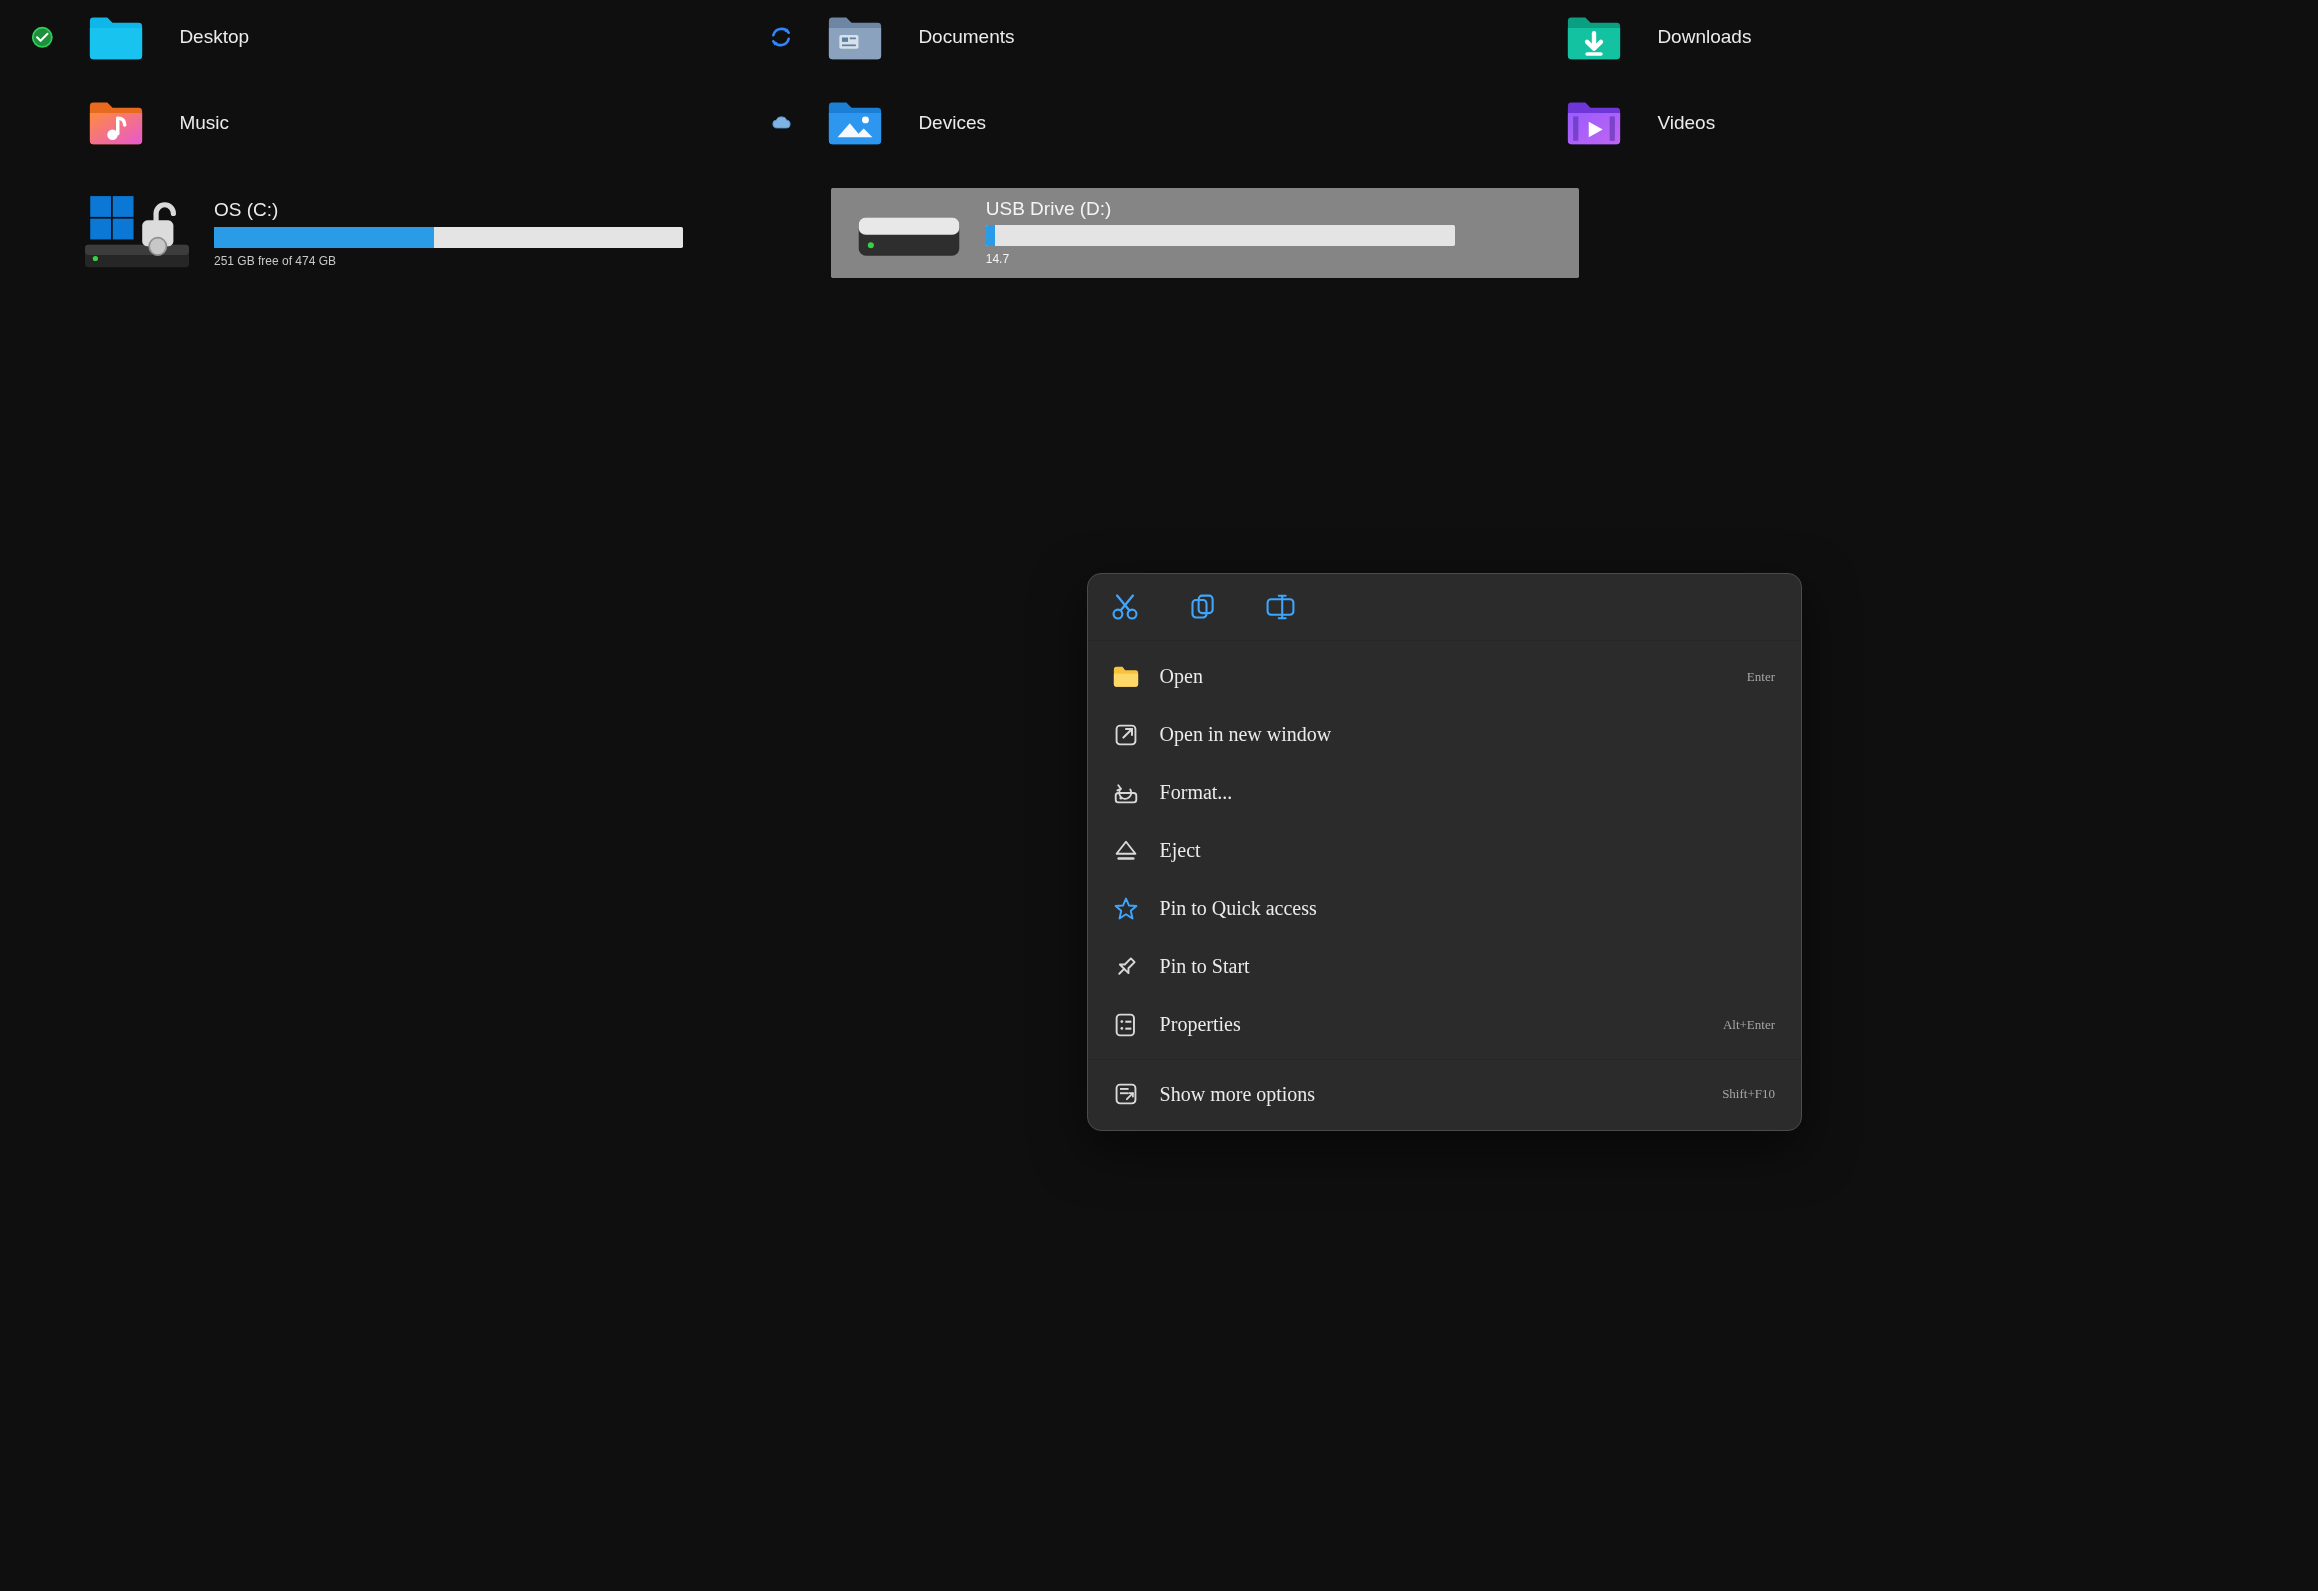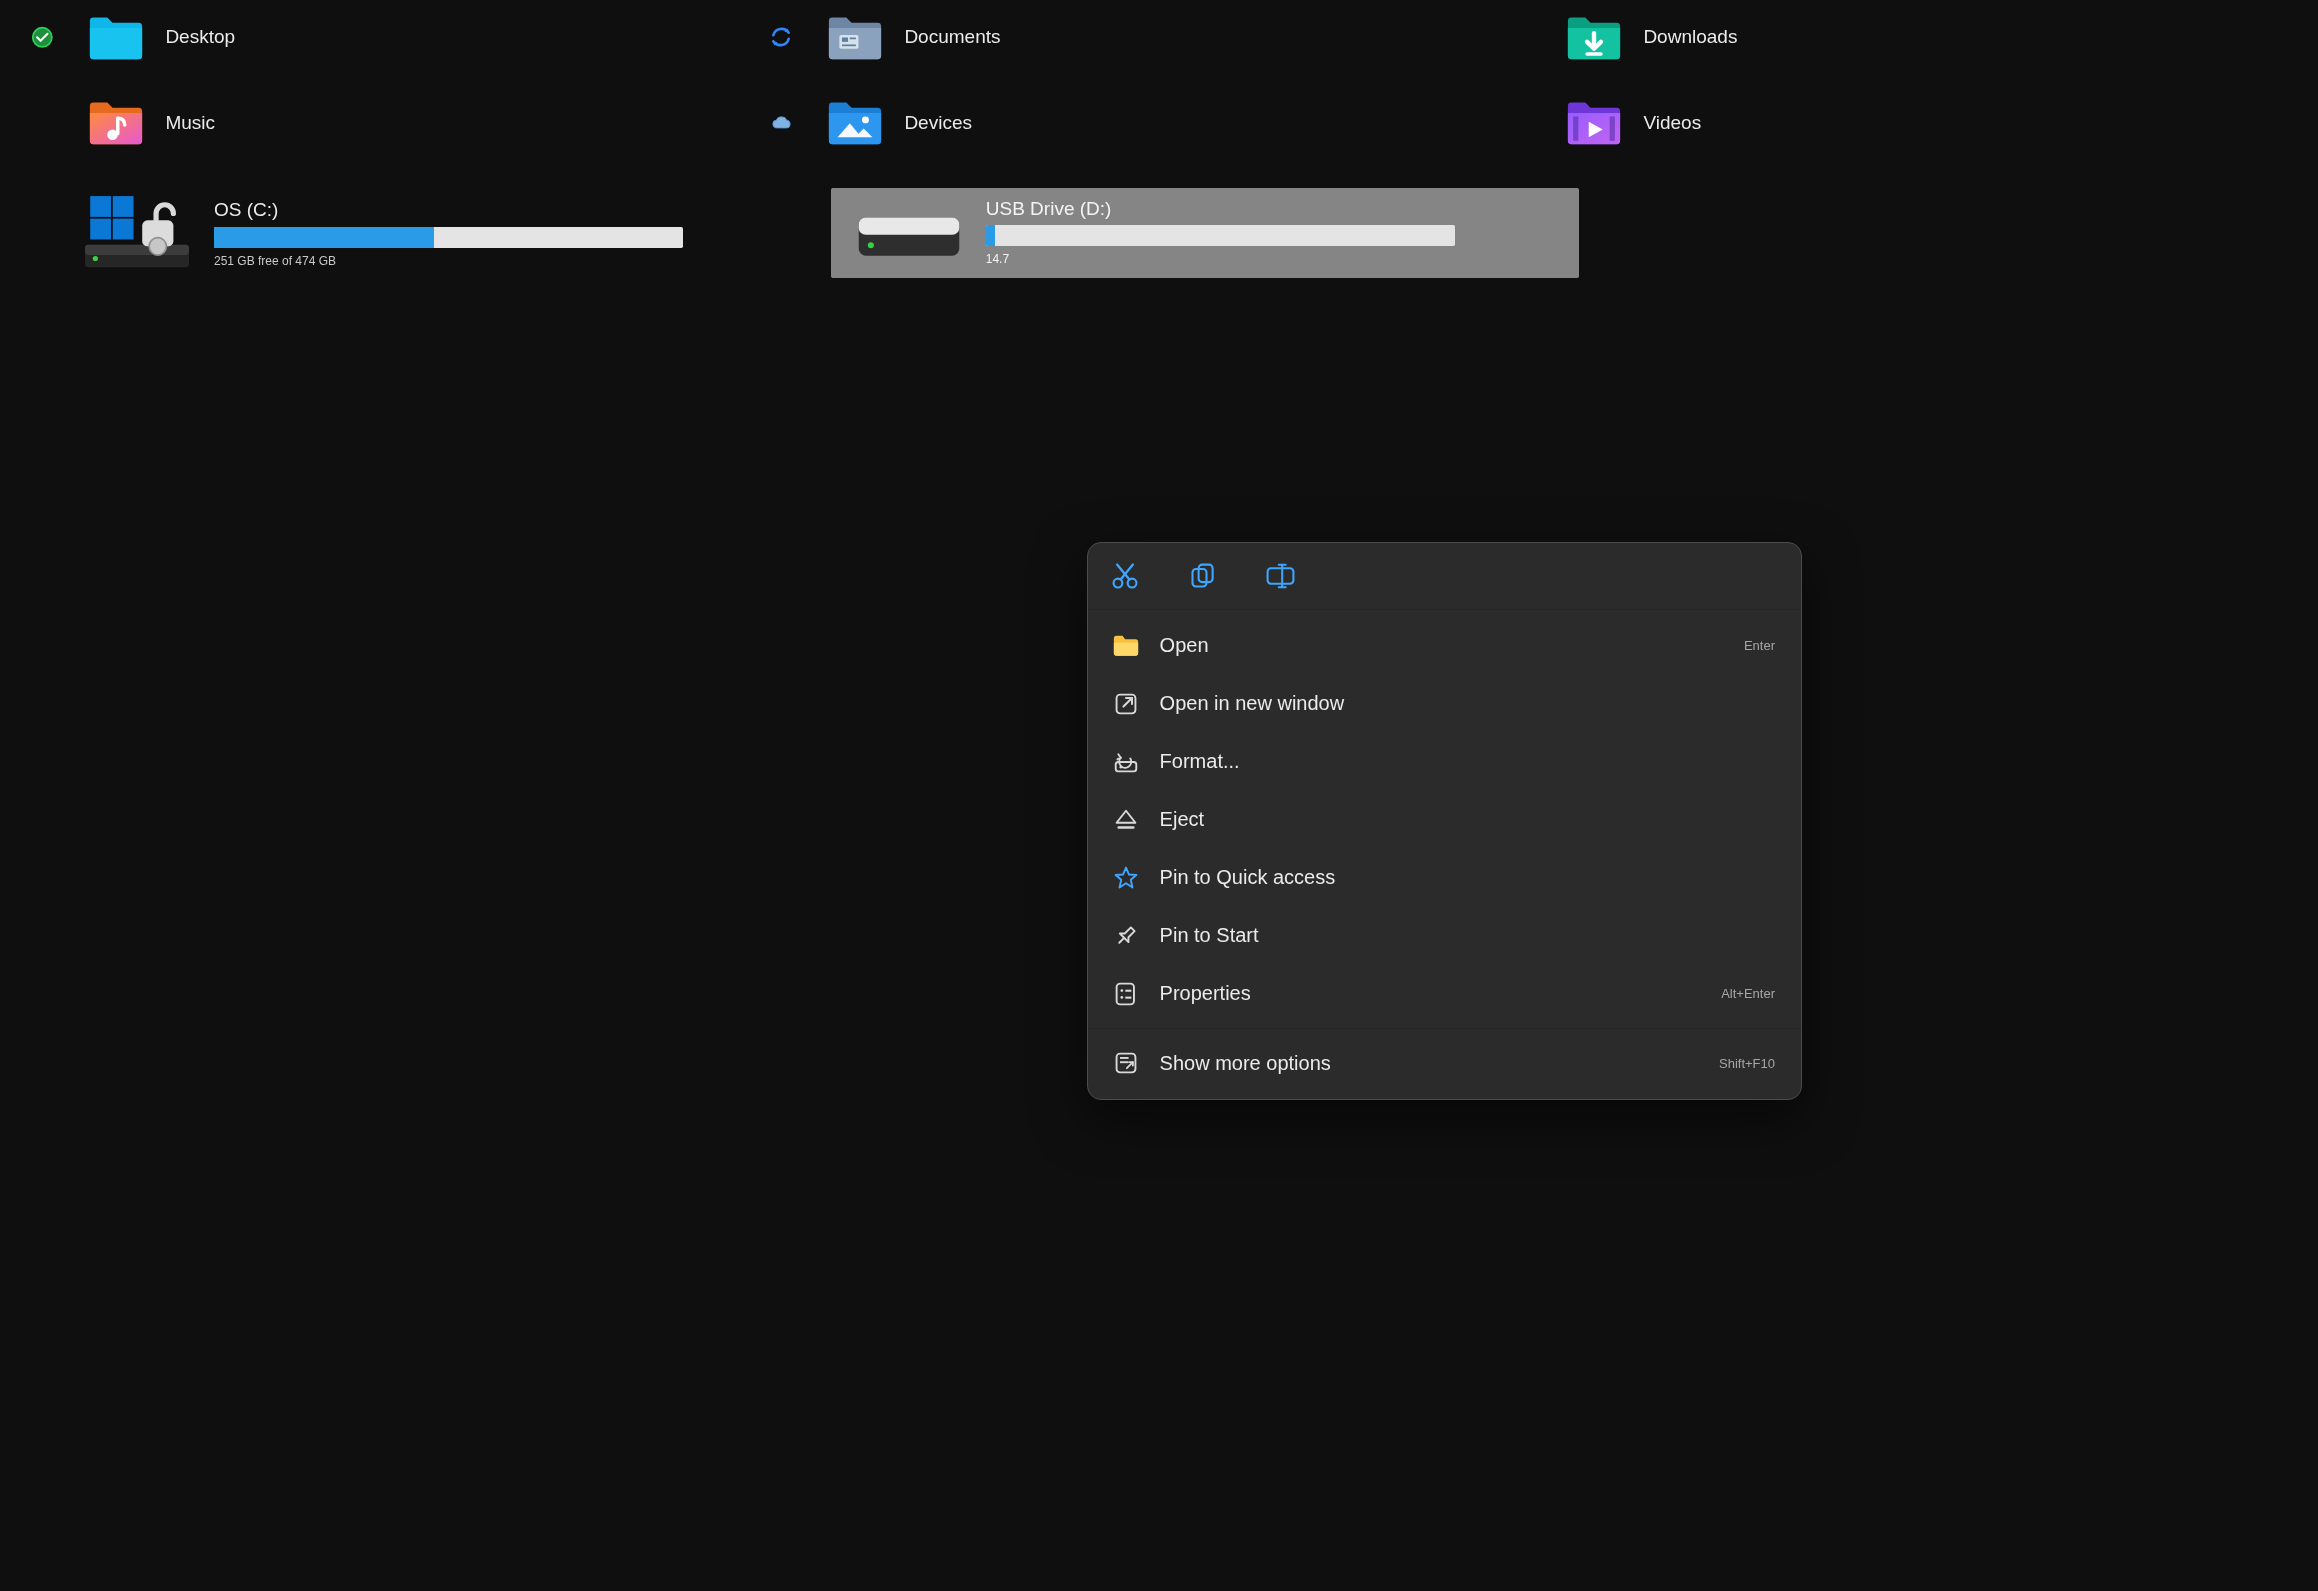--- a/index.html
+++ b/index.html
@@ -28,35 +28,35 @@
   .section-header{display:flex;align-items:center;gap:8.7px;padding:7px 15.6px 7px 15.6px;position:relative;}
   .section-header .rule{flex:1;height:0.9px;background:var(--line);margin-left:19px;}
   .section-header .title{color:var(--txt);font-size:19px;letter-spacing:0.2px;}
   .chevron{width:14px;height:14px;display:inline-block;}
 
   
   .folders-grid{display:grid;grid-template-columns: 739px 739px 739px;row-gap:35px;padding:12px 0 26px 17.4px;}
   .folder-item{display:flex;align-items:center;gap:21px;padding:1.7px 0;}
   .status-slot{width:50px;height:28px;display:flex;align-items:center;justify-content:center;}
   .folder-icon{width:56px;height:47px;display:inline-block;}
-  .folder-name{font-size:19px;color:var(--txt);margin-left:0;}
+  .folder-name{font-size:19px;color:var(--txt);margin-left:14px;}
 
   
   .drives-row{display:flex;gap:21px;padding-left:59px;align-items:flex-start;}
   .drive{width:716px;padding:8.7px 17.4px 12px 17.4px;display:grid;grid-template-columns:122px 1fr;grid-template-rows:auto auto auto;column-gap:15.6px;row-gap:5.2px;border-radius:1.7px;}
   .drive.selected{background:var(--sel-bg);width:713px;}
   .drive .icon-cell{grid-row:1 / span 3;display:flex;align-items:center;justify-content:center;}
   .drive-name{font-size:19px;color:var(--txt);align-self:end;padding-top:1.7px;}
   .drive.selected .drive-name, .drive.selected .drive-sub{color:#f4f4f4;}
   .drive-sub{font-size:12px;color:var(--subtxt);}
   .drive .bar{width:469px;height:21px;background:var(--bar-gray);position:relative;border-radius:1.7px;overflow:hidden;}
   .drive .bar .fill{position:absolute;top:0;left:0;height:100%;background:#2a9be6;}
 
   
-  .ctx{position:absolute;left:1087px;top:542px;width:713px;background:var(--menu-bg);border:0.9px solid var(--menu-border);border-radius:14px;box-shadow:0 17.4px 52px rgba(0,0,0,0.55);overflow:hidden;}
+  .ctx{position:absolute;left:1087px;top:573px;width:713px;background:var(--menu-bg);border:0.9px solid var(--menu-border);border-radius:14px;box-shadow:0 17.4px 52px rgba(0,0,0,0.55);overflow:hidden;font-family:Liberation Serif, serif;}
   .ctx .toprow{display:flex;align-items:center;gap:47px;padding:17.4px 21px;border-bottom:0.9px solid var(--line);}
   .ctx .toprow .micon{width:31px;height:31px;display:flex;align-items:center;justify-content:center;border-radius:5.2px;}
   .ctx .items{padding:7px 0 7px 0;}
   .ctx .item{display:flex;align-items:center;gap:19px;padding:14px 26px 14px 22.6px;font-size:20px;}
   .ctx .item .lbl{flex:1;color:var(--txt);}
   .ctx .item .shk{color:var(--muted);font-size:13px;}
   .ctx .item .micon{width:30px;height:30px;display:flex;align-items:center;justify-content:center;}
   .ctx .sep{height:0.9px;background:var(--line);margin:5.2px 0;}
 
   

